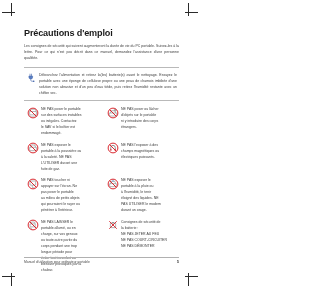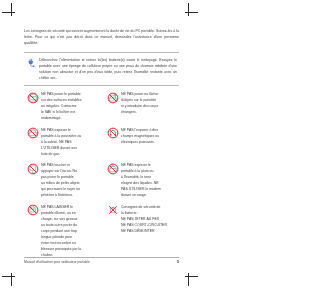--- a/index.html
+++ b/index.html
@@ -168,20 +168,21 @@
 </div>
 <div class="crop crop-br">
   <span class="h"></span>
     <span class="v"></span>
 </div>
 
 <div class="page">
 
   <div class="content">
 
+    <h1 class="page-title">Précautions d'emploi</h1>
 
     <p class="intro">Les consignes de sécurité qui suivent augmenteront la durée de vie du PC portable. Suivez-les à la lettre. Pour ce qui n'est pas décrit dans ce manuel, demandez l'assistance d'une personne qualifiée.</p>
 
     <div class="note-box">
       <div class="note-icon">
         <svg width="9" height="9" viewBox="0 0 24 24">
           <path d="M8 3 v5 M12 3 v5" stroke="#3b5fa8" stroke-width="1.6" fill="none" stroke-linecap="round"></path>
           <path d="M5 8 h10 v3 a5 5 0 0 1 -5 5 a5 5 0 0 1 -5 -5 z" fill="#5a7fc4" stroke="#3b5fa8" stroke-width="1.1"></path>
           <path d="M10 16 v3 a3 3 0 0 0 3 3 h4" stroke="#3b5fa8" stroke-width="1.5" fill="none" stroke-linecap="round"></path>
           <circle cx="18" cy="22" r="2" fill="#3b5fa8"></circle>

